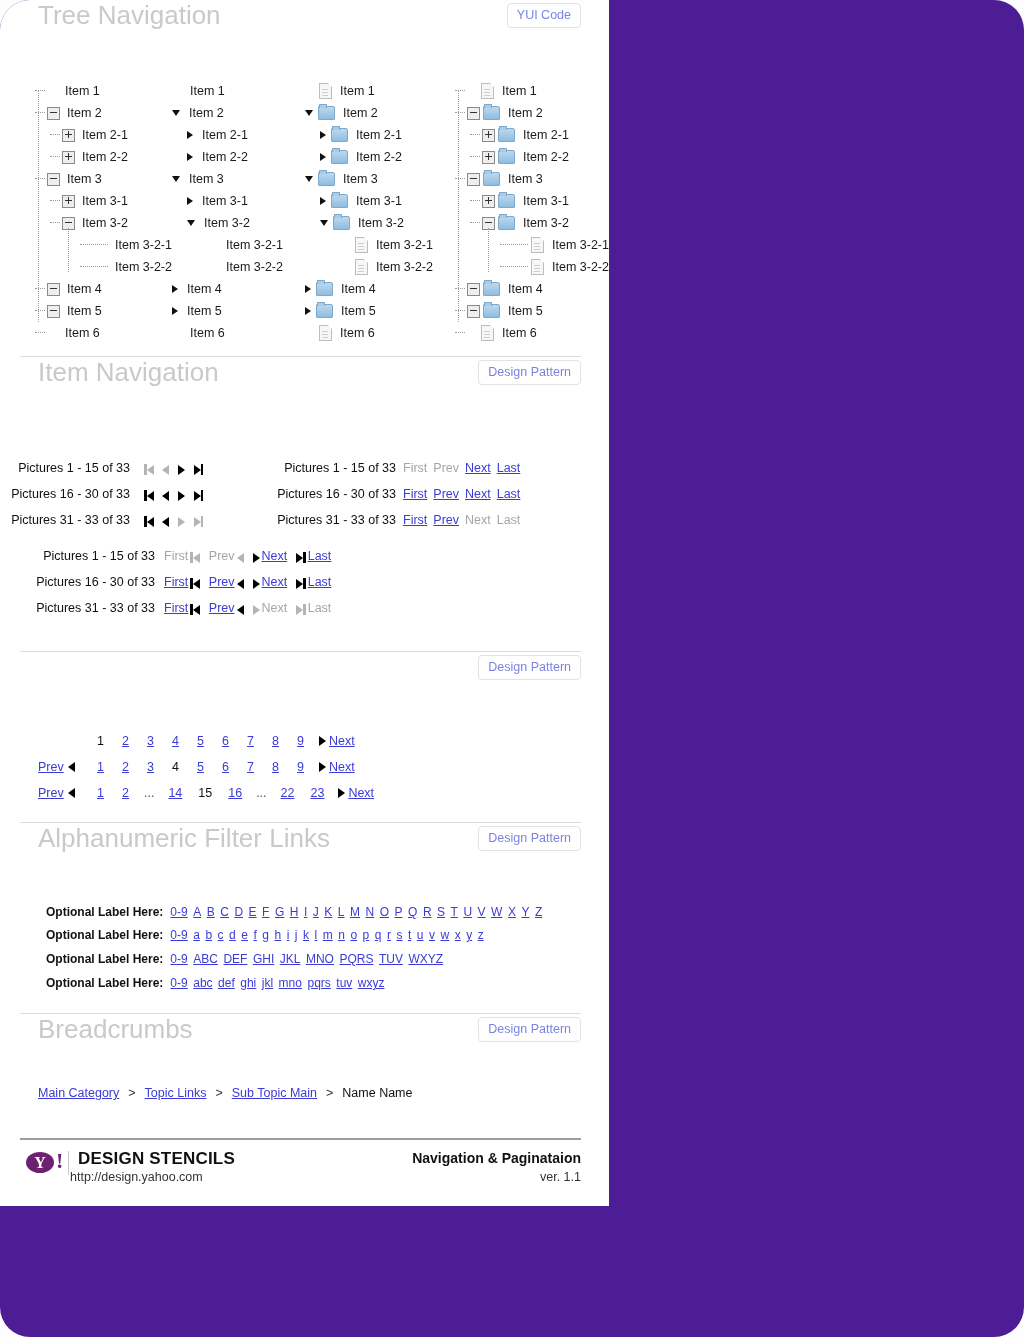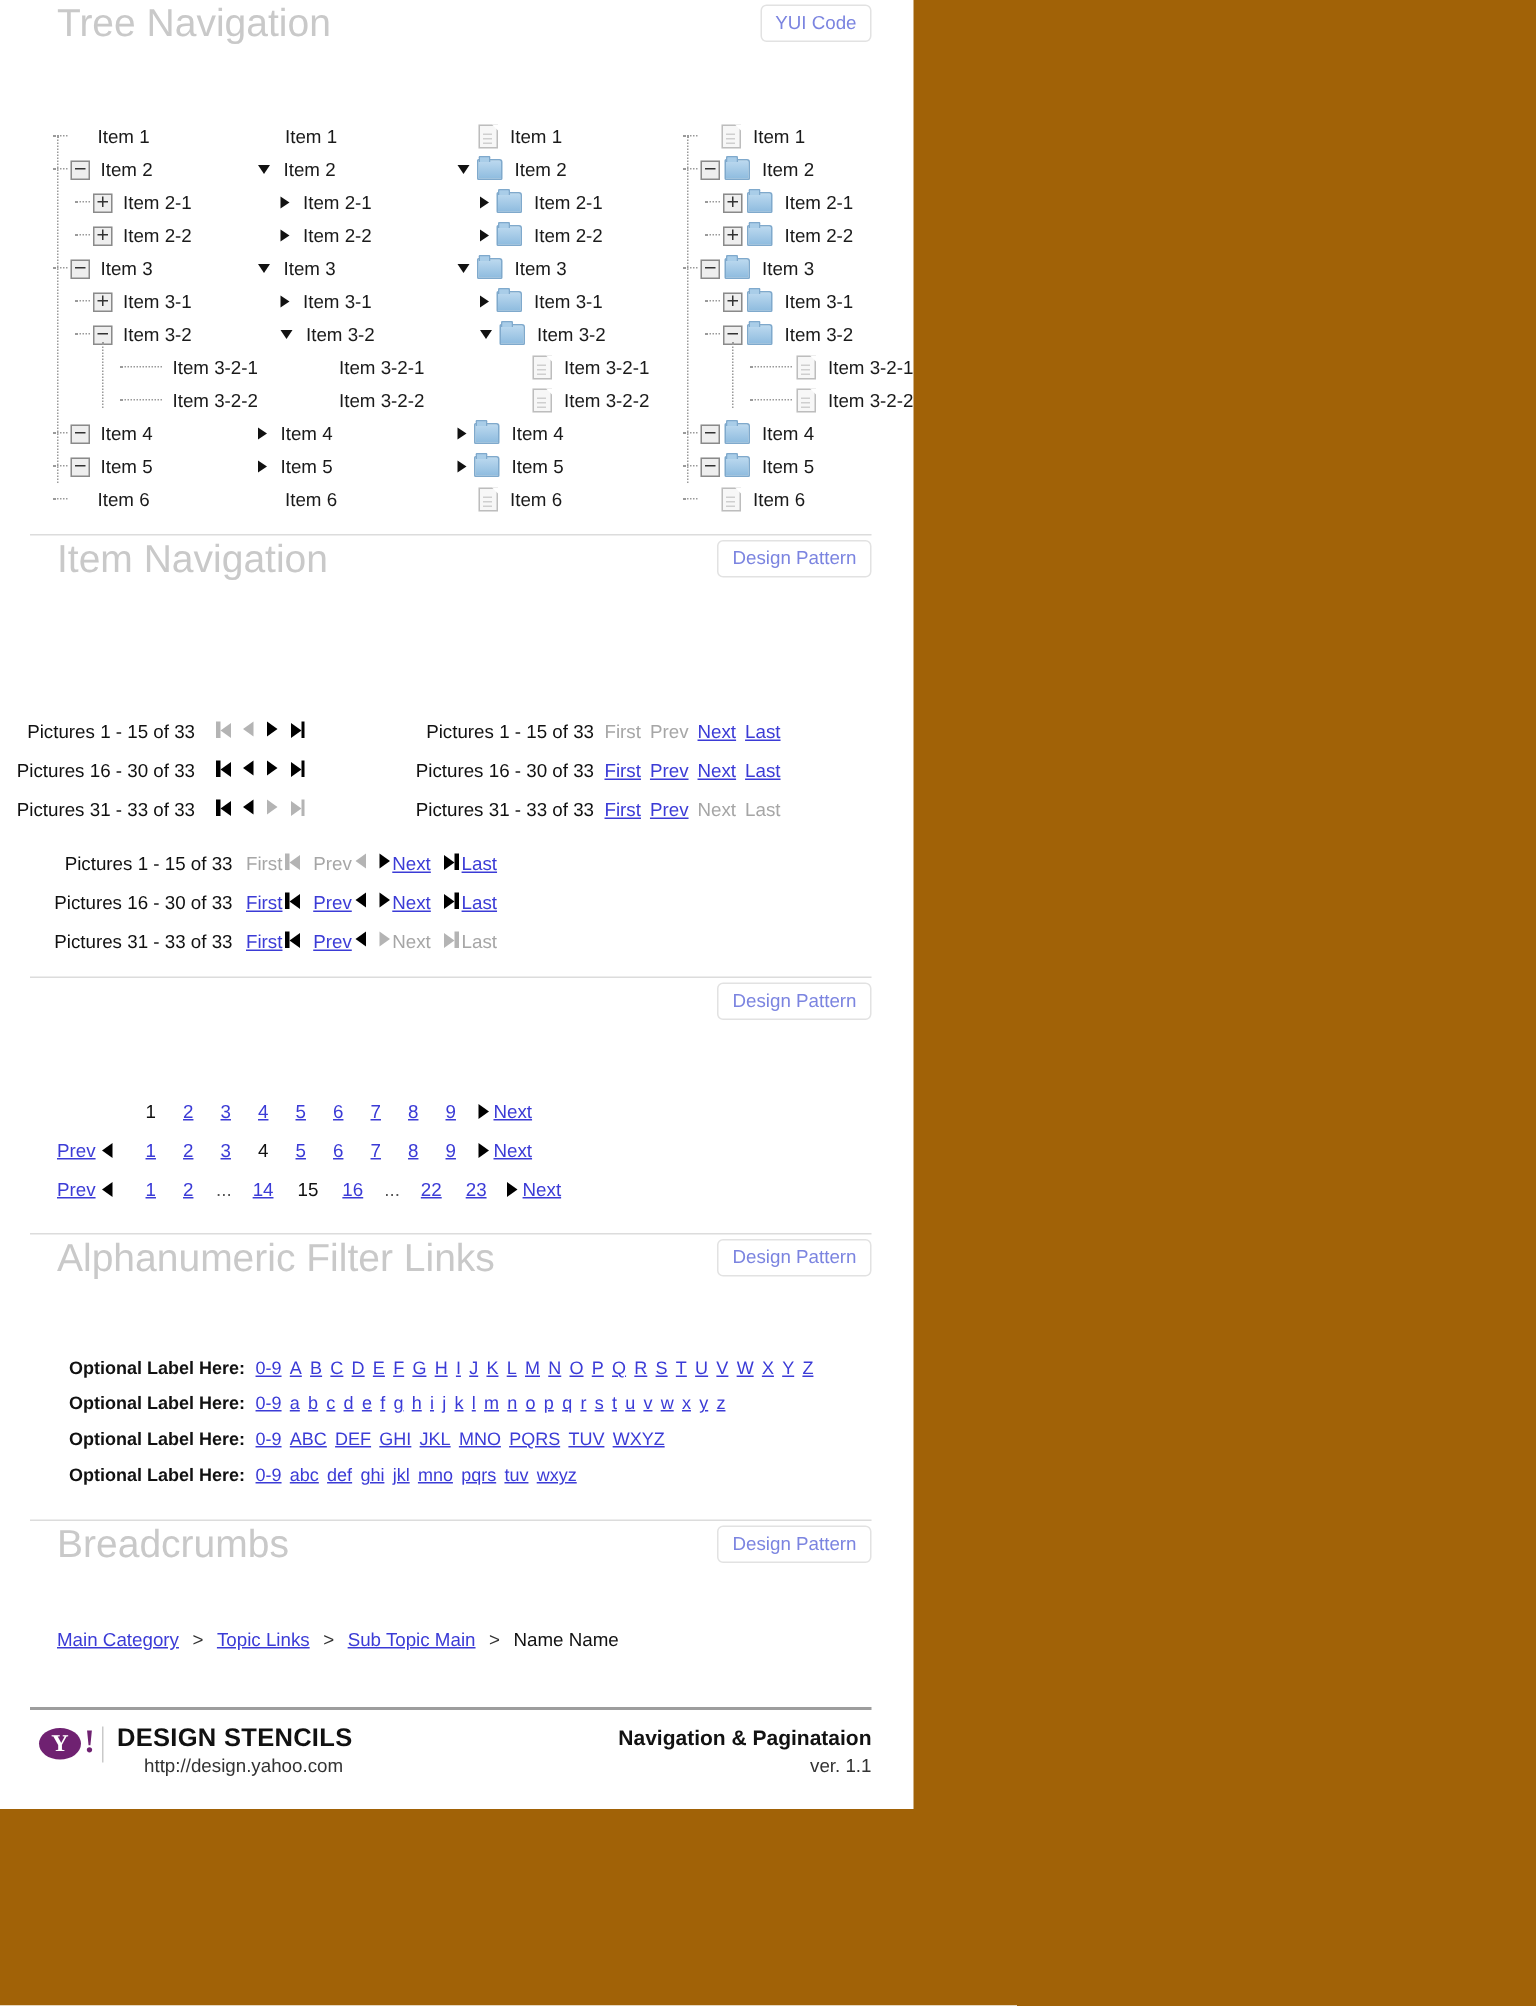--- a/index.html
+++ b/index.html
@@ -7,22 +7,23 @@
     padding: 0;
     background: #fdfdfd;
     width: 1024px;
     height: 1337px;
     font-family: "Liberation Sans", sans-serif;
   }
   #page {
     position: relative;
     width: 1024px;
     height: 1337px;
-    background: #a16207;
+    background: #4c1d95;
     overflow: hidden;
+    border-radius: 30px;
   }
   .sheet {
     position: absolute;
     left: 0;
     top: 0;
     width: 609px;
     background: #ffffff;
     padding-bottom: 10px;
   }
   .section { position: relative; }
@@ -225,22 +226,21 @@
     position: relative;
     padding: 4px 0 8px 0;
     height: 216px;
   }
   .ip-row {
     position: absolute;
     font-size: 12.5px;
     color: #111;
     white-space: nowrap;
     display: flex;
-    align-items: flex-start;
-    margin-top: 20px;
+    align-items: flex-end;
   }
   .ip-count { color: #111; }
   .lnk {
     color: #3b3bd6;
     text-decoration: underline;
     cursor: pointer;
   }
   .lnk-dim {
     color: #a6a6a6;
     text-decoration: none;
@@ -370,21 +370,21 @@
     position: absolute;
     left: 58px;
     top: 9px;
     font-size: 17px;
     font-weight: bold;
     color: #111;
     letter-spacing: 0.2px;
   }
   .furl {
     position: absolute;
-    left: 76px;
+    left: 50px;
     top: 30px;
     font-size: 12.5px;
     color: #333;
   }
   .ftitle {
     position: absolute;
     right: 0;
     top: 10px;
     font-size: 14px;
     font-weight: bold;

